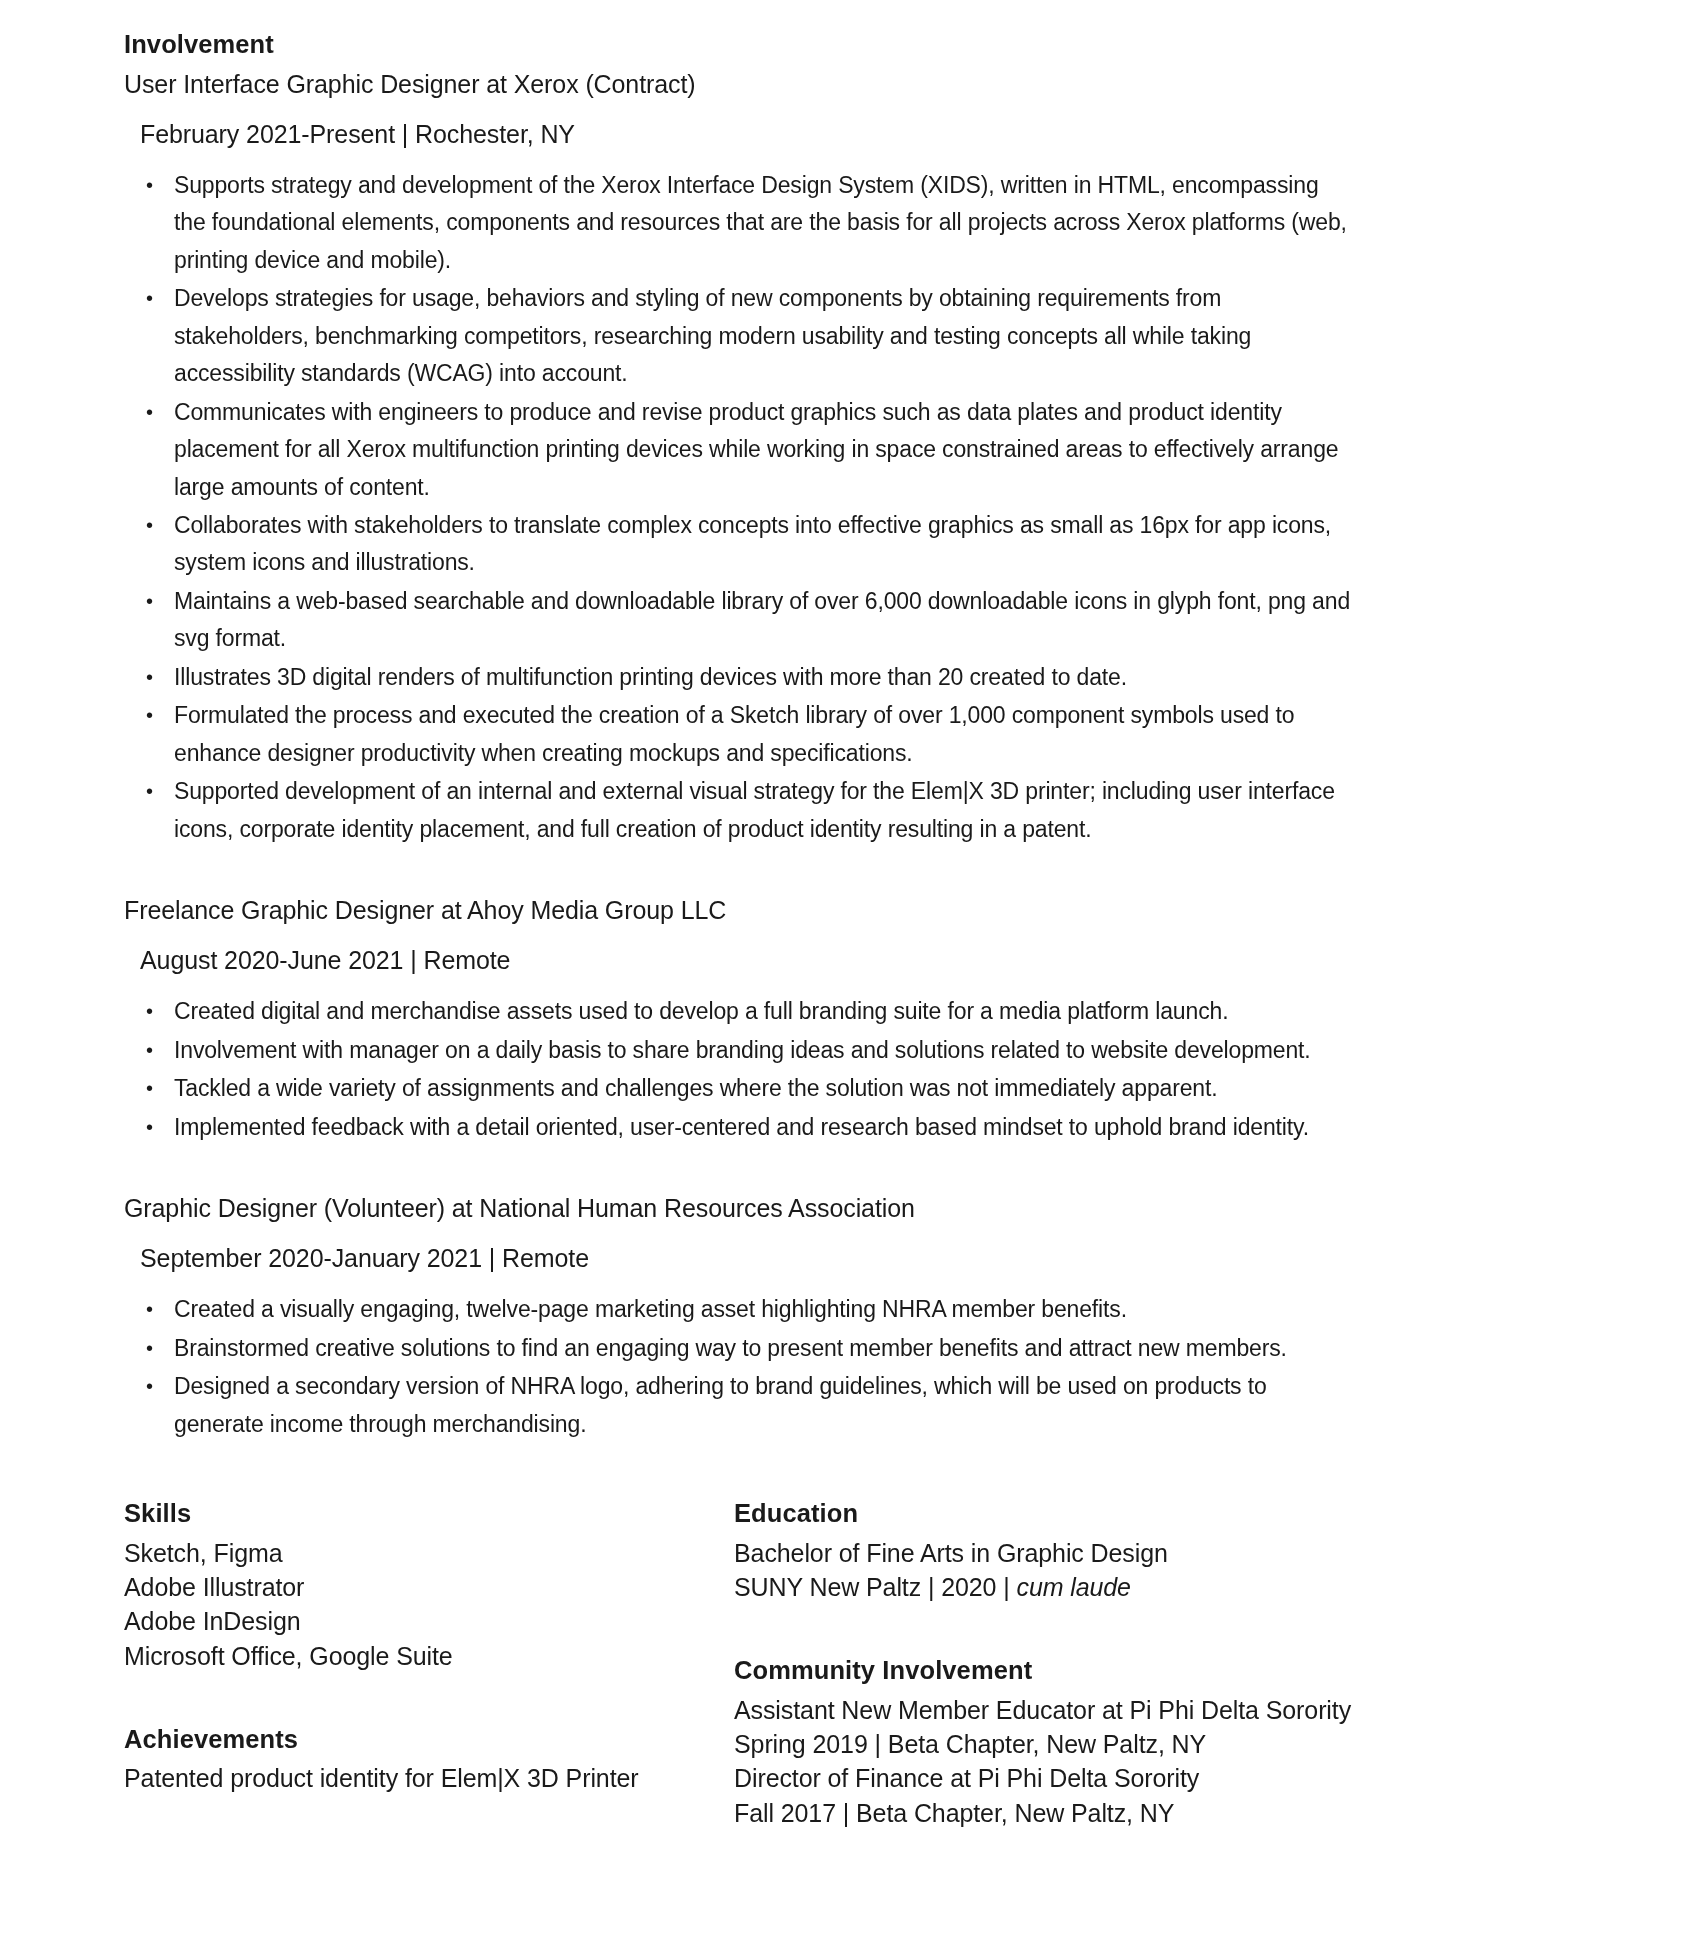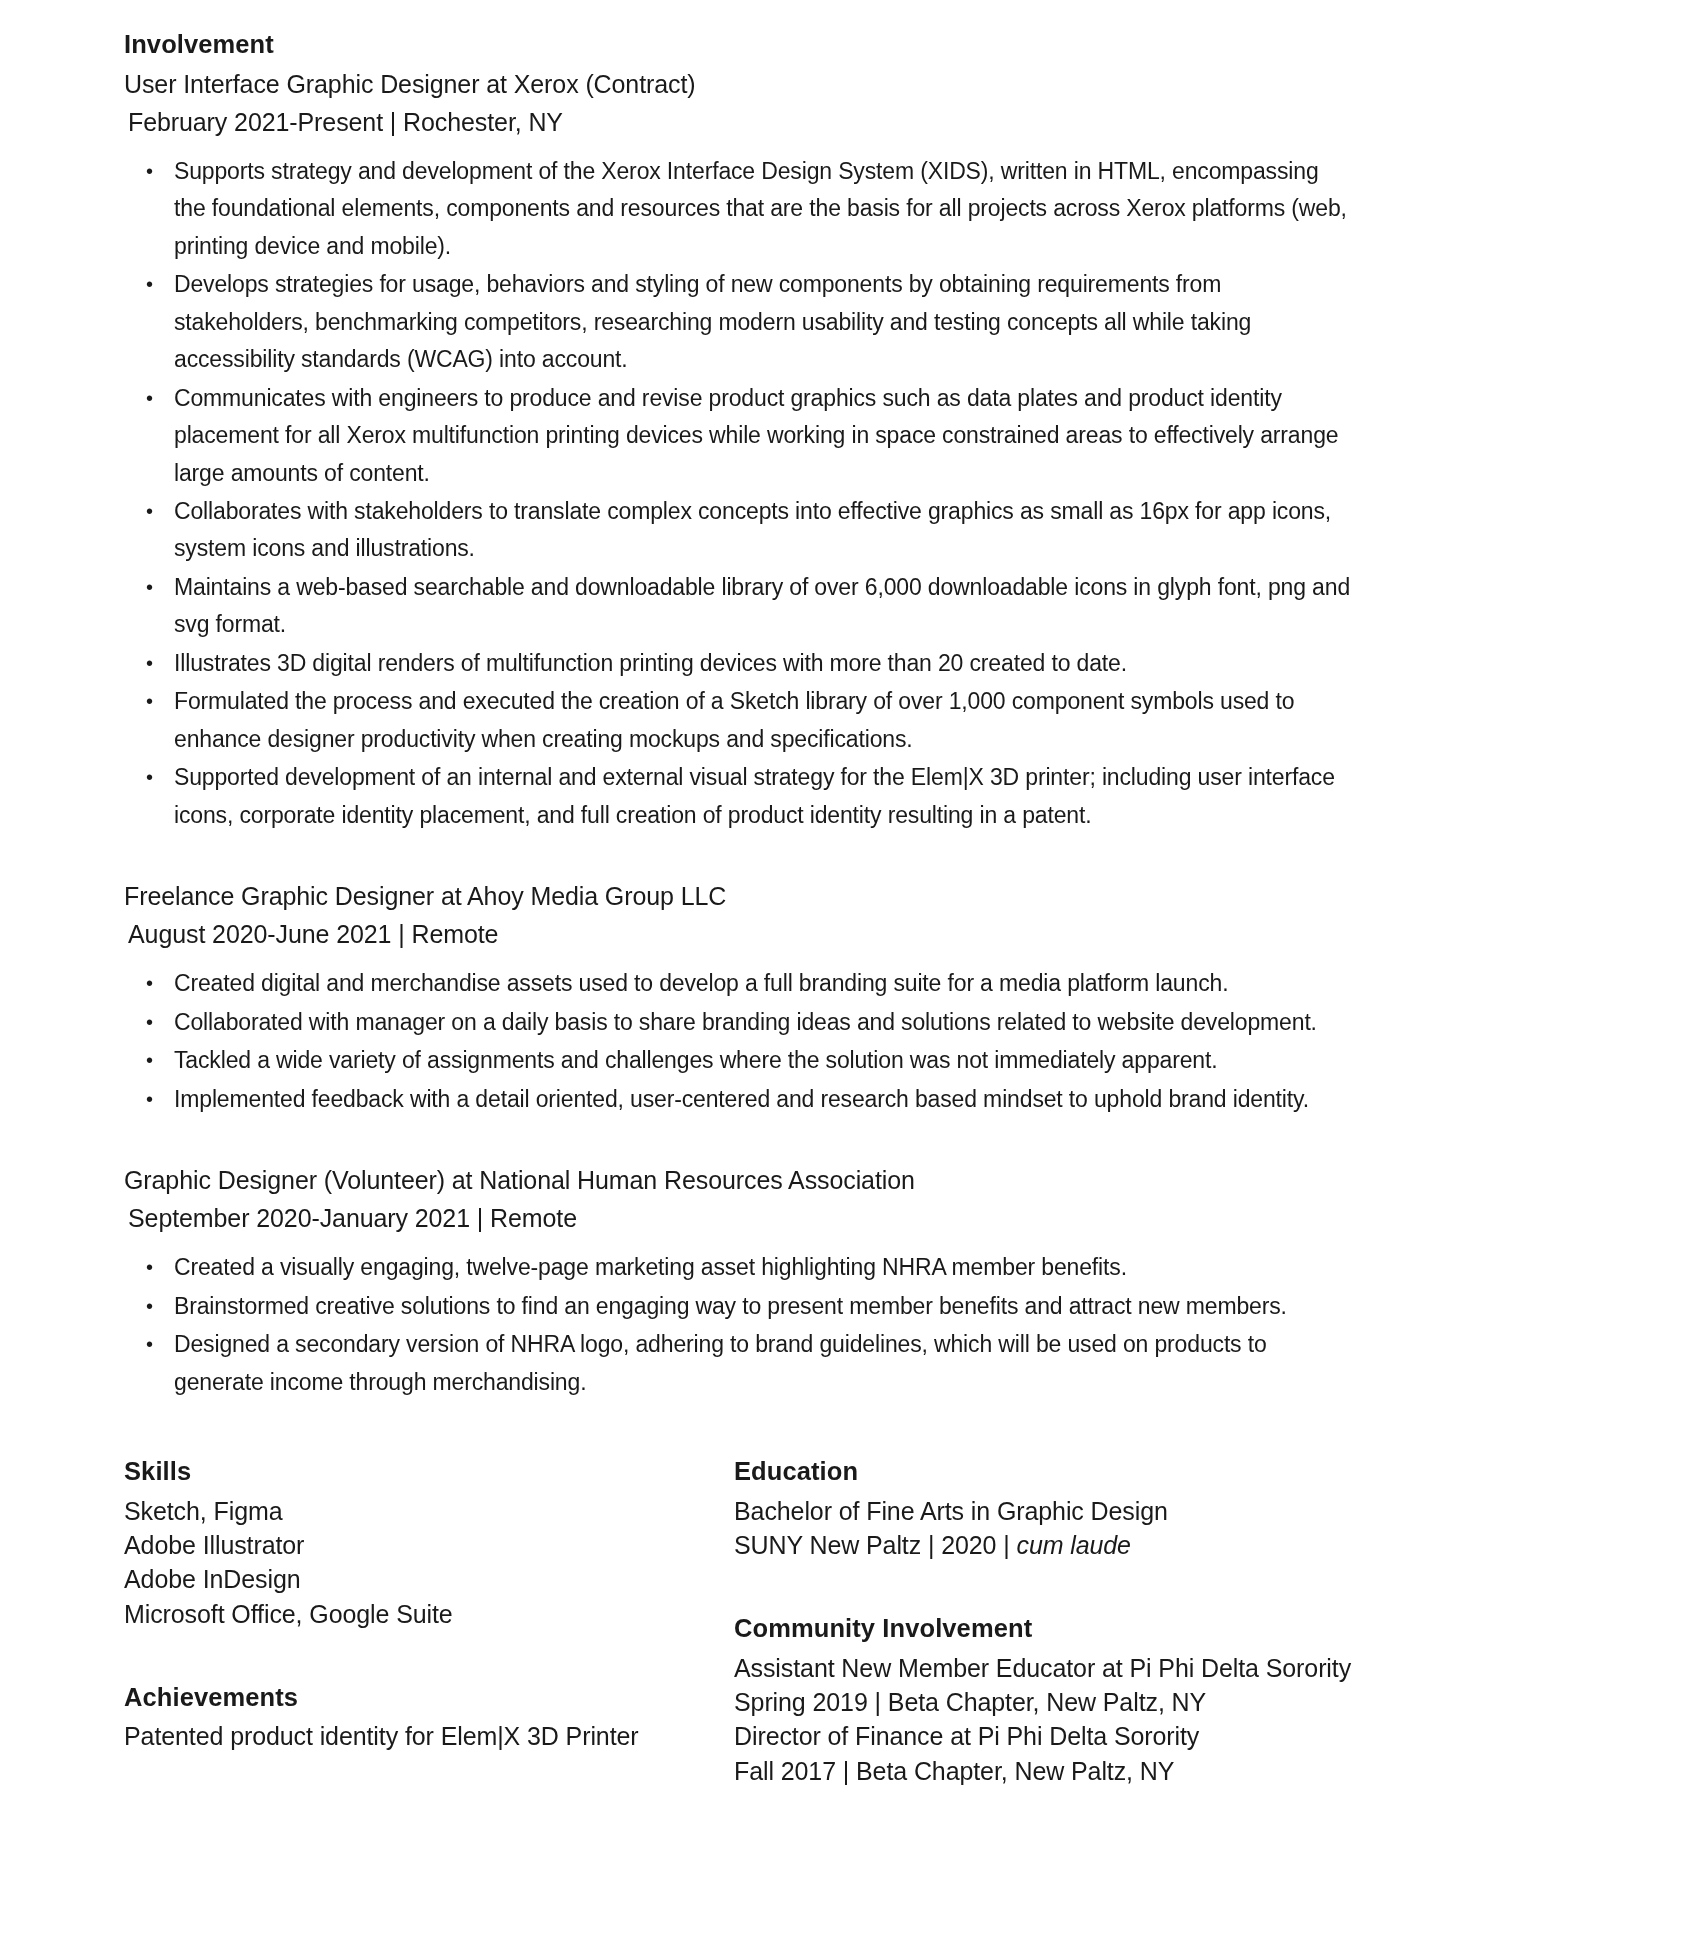--- a/index.html
+++ b/index.html
@@ -34,21 +34,21 @@
     font-size: 25px;
     font-weight: normal;
     line-height: 1.36;
     margin: 0;
     letter-spacing: -0.1px;
   }
   .job-meta {
     font-size: 25px;
     font-weight: normal;
     line-height: 1.36;
-    margin: 4px;
+    margin: 16px;
     letter-spacing: -0.1px;
   }
 
   ul.bullets {
     list-style: none;
     margin: 14px 0 0 0;
     padding: 0;
   }
   ul.bullets li {
     position: relative;
@@ -111,21 +111,21 @@
       </ul>
     </div>
 
     <div class="job-gap"></div>
 
     <div class="job-block">
       <p class="job-title">Freelance Graphic Designer at Ahoy Media Group LLC</p>
       <p class="job-meta">August 2020-June 2021 | Remote</p>
       <ul class="bullets">
         <li>Created digital and merchandise assets used to develop a full branding suite for a media platform launch.</li>
-        <li>Collaborated with manager on a daily basis to share branding ideas and solutions related to website development.</li>
+        <li>Involvement with manager on a daily basis to share branding ideas and solutions related to website development.</li>
         <li>Tackled a wide variety of assignments and challenges where the solution was not immediately apparent.</li>
         <li>Implemented feedback with a detail oriented, user-centered and research based mindset to uphold brand identity.</li>
       </ul>
     </div>
 
     <div class="job-gap"></div>
 
     <div class="job-block">
       <p class="job-title">Graphic Designer (Volunteer) at National Human Resources Association</p>
       <p class="job-meta">September 2020-January 2021 | Remote</p>

